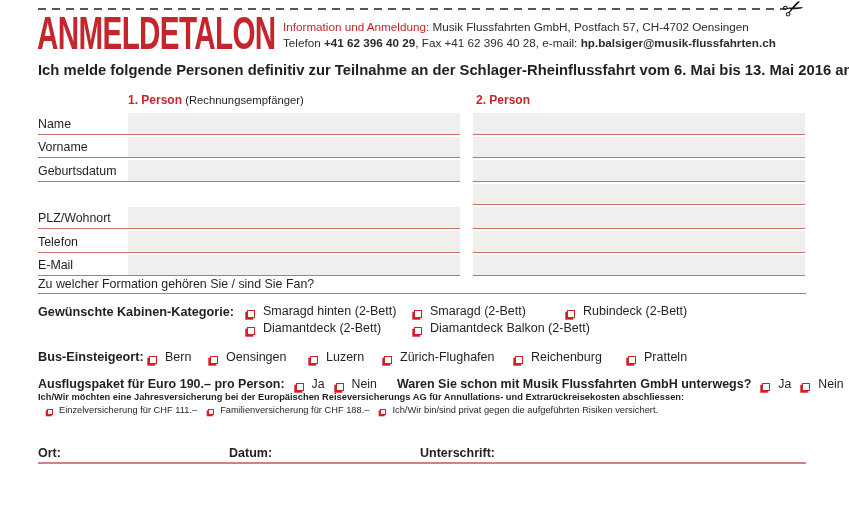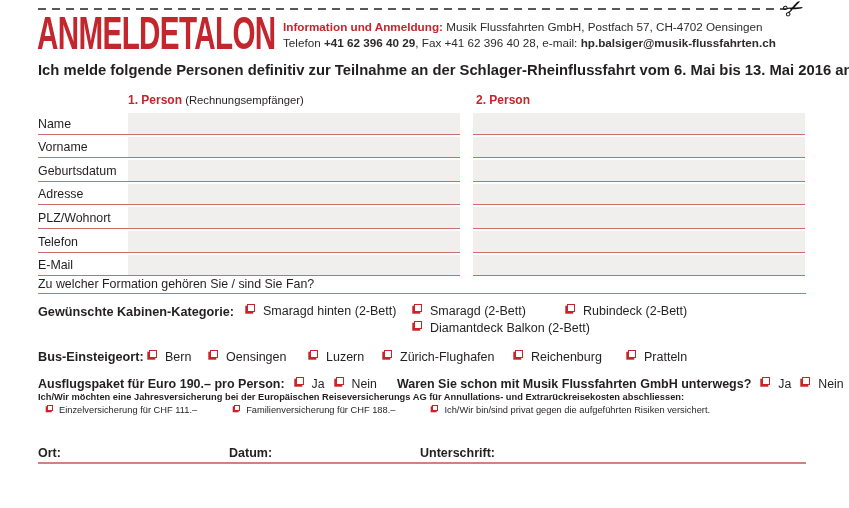--- a/index.html
+++ b/index.html
@@ -19,21 +19,21 @@
   
   .cutline{position:absolute;left:38px;top:8px;width:748px;height:2px;
     background:repeating-linear-gradient(90deg,var(--dash) 0 8px,transparent 8px 14px);}
   .scissors{position:absolute;left:783px;top:-6px;font-family:"DejaVu Sans",sans-serif;
     font-size:25px;color:#111;transform:rotate(-25deg);}
 
   
   .title{position:absolute;left:37px;top:11px;font-size:47px;line-height:44px;font-weight:bold;
     color:var(--red);letter-spacing:-1px;transform:scaleX(0.63);transform-origin:0 0;white-space:nowrap;}
   .info{position:absolute;left:283px;top:19px;font-size:11.7px;line-height:15.5px;color:#2e2b2b;width:560px;}
-  .info .red{color:var(--red);font-weight:bold;}
+  .info .red{color:var(--red);font-weight:normal;}
   .info b{color:#2e2b2b;}
 
   .headline{position:absolute;left:38px;top:62px;font-size:14.8px;font-weight:bold;white-space:nowrap;}
 
   
   .pheads{position:absolute;top:93px;left:0;width:100%;height:16px;font-size:12px;}
   .ph1{position:absolute;left:128px;white-space:nowrap;}
   .ph2{position:absolute;left:476px;}
   .pname{color:var(--red);font-weight:bold;}
   .pnote{color:var(--ink);font-weight:normal;font-size:11.3px;}
@@ -45,21 +45,21 @@
   .c1 .fill{position:absolute;left:90px;right:0;top:2px;bottom:0;background:var(--field);}
   .c2{position:absolute;left:473px;width:332px;top:0;bottom:0;border-bottom:1.4px solid var(--rowline);}
   .c2 .fill{position:absolute;left:0;right:0;top:2px;bottom:0;background:var(--field);}
 
   .formation{position:absolute;left:38px;top:276px;width:768px;height:18px;border-bottom:1.6px solid var(--rowline);text-decoration:underline;}
   .formation span{position:absolute;left:0;bottom:2px;font-size:12.4px;white-space:nowrap;}
 
   
   .cb{display:inline-block;width:8px;height:8px;border:1.4px solid var(--cbred);
     box-shadow:-1.7px 1.7px 0 var(--cbred);background:#fff;margin:0 8px 0 2px;flex:0 0 auto;}
-  .opt{display:inline-flex;align-items:flex-start;font-size:12.5px;white-space:nowrap;}
+  .opt{display:inline-flex;align-items:flex-end;font-size:12.5px;white-space:nowrap;}
   .opt .cb{vertical-align:-1px;}
 
   
   .kabinen{position:absolute;left:0;top:303px;width:100%;height:36px;}
   .kabinen .seclabel{position:absolute;left:38px;top:2px;}
   .seclabel{font-size:12.7px;font-weight:bold;white-space:nowrap;}
   .kab-o1{position:absolute;left:245px;top:1px;}
   .kab-o2{position:absolute;left:412px;top:1px;}
   .kab-o3{position:absolute;left:565px;top:1px;}
   .kab-o4{position:absolute;left:245px;top:18px;}
@@ -77,21 +77,21 @@
 
   
   .ausflug{position:absolute;left:38px;top:377px;width:800px;display:flex;align-items:center;white-space:nowrap;}
   .ausflug .seclabel{font-size:12.5px;}
   .ausflug .opt{margin-left:9px;font-size:12.3px;}
   .ausflug .q2{margin-left:20px;}
 
   
   .fineprint{position:absolute;left:38px;top:392px;width:790px;font-size:9.3px;}
   .fp-intro{font-weight:bold;white-space:nowrap;}
-  .fp-opts{margin-top:2.5px;display:flex;gap:36px;padding-left:8px;}
+  .fp-opts{margin-top:2.5px;display:flex;gap:10px;padding-left:8px;}
   .fp-opts .opt{font-size:9.3px;}
   .cb.small{width:6px;height:6px;border-width:1.1px;box-shadow:-1.3px 1.3px 0 var(--cbred);margin:0 6px 0 1px;}
 
   
   .sig{position:absolute;left:0;top:446px;width:100%;height:20px;font-size:12.5px;font-weight:bold;}
   .sig-ort{position:absolute;left:38px;top:0;}
   .sig-datum{position:absolute;left:229px;top:0;}
   .sig-unterschrift{position:absolute;left:420px;top:0;}
   .sig-rule{position:absolute;left:38px;top:16px;width:768px;height:2px;background:var(--rule);}
 </style>
@@ -138,24 +138,20 @@
     <div class="prow">
       <div class="c1">
           <span class="lbl">Geburtsdatum</span>
           <div class="fill"></div>
         </div>
       <div class="c2">
           <div class="fill"></div>
         </div>
     </div>
     <div class="prow">
-      <div class="c1">
-          <span class="lbl">Adresse</span>
-          <div class="fill"></div>
-        </div>
       <div class="c2">
           <div class="fill"></div>
         </div>
     </div>
     <div class="prow">
       <div class="c1">
           <span class="lbl">PLZ/Wohnort</span>
           <div class="fill"></div>
         </div>
       <div class="c2">
@@ -192,20 +188,24 @@
         <span class="cb"></span>
         <span>Smaragd hinten (2-Bett)</span>
       </span>
     <span class="opt kab-o2">
         <span class="cb"></span>
         <span>Smaragd (2-Bett)</span>
       </span>
     <span class="opt kab-o3">
         <span class="cb"></span>
         <span>Rubindeck (2-Bett)</span>
+      </span>
+    <span class="opt kab-o4">
+        <span class="cb"></span>
+        <span>Diamantdeck  (2-Bett)</span>
       </span>
     <span class="opt kab-o5">
         <span class="cb"></span>
         <span>Diamantdeck Balkon (2-Bett)</span>
       </span>
   </div>
 
   <div class="bus">
     <span class="seclabel">Bus-Einsteigeort:</span>
     <span class="opt bus-o0">

